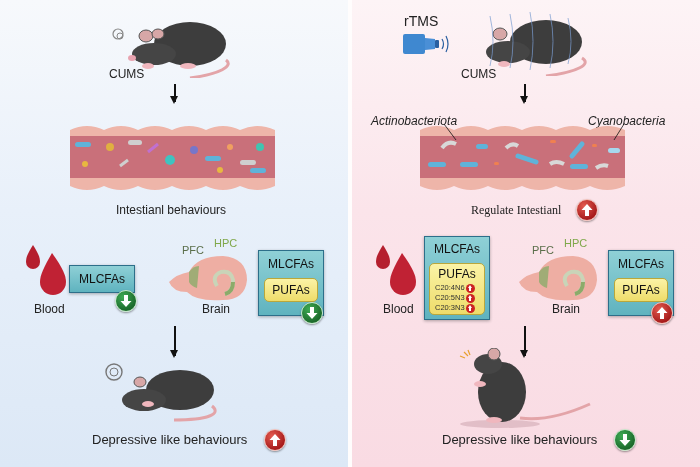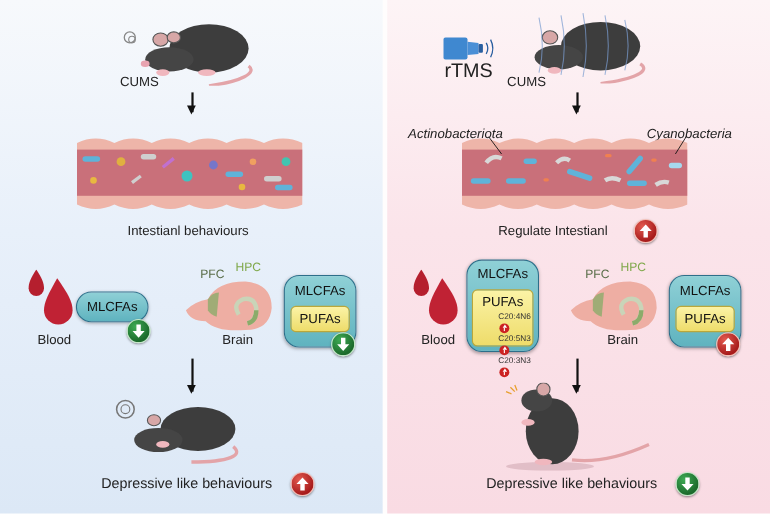--- a/index.html
+++ b/index.html
@@ -13,24 +13,24 @@
   .ital { font-style:italic; }
   .arrow { position:absolute; width:1.5px; background:#111; }
   .arrow::after { content:""; position:absolute; left:-4px; bottom:-2px; border-left:4.5px solid transparent; border-right:4.5px solid transparent; border-top:8px solid #111; }
   .badge { position:absolute; width:20px; height:20px; border-radius:50%; box-shadow:0 1px 2px rgba(0,0,0,.4); }
   .badge.up { background:radial-gradient(circle at 35% 30%,#e25a4f,#a81c1c 70%); border:1.5px solid #f2c0b8; }
   .badge.down { background:radial-gradient(circle at 35% 30%,#3eaa54,#1c6b2c 70%); border:1.5px solid #c5e7c8; }
   .badge svg { position:absolute; left:0; top:0; width:20px; height:20px; }
   .mini-up { display:inline-block; width:9px; height:9px; border-radius:50%; background:#c22; vertical-align:middle; position:relative; margin-left:1px; }
   .mini-up::after { content:""; position:absolute; left:2.5px; top:1.5px; border-left:2px solid transparent; border-right:2px solid transparent; border-bottom:3px solid #fff; }
   .mini-up::before { content:""; position:absolute; left:3.8px; top:4px; width:1.4px; height:3px; background:#fff; }
-  .teal-box { position:absolute; border-radius:14px; background:linear-gradient(180deg,#8fd0d6 0%,#5fb3bf 100%); border:1.5px solid #2d6f8a; box-shadow:0 1px 3px rgba(0,0,0,.3); }
+  .teal-box { position:absolute; border-radius:0; background:linear-gradient(180deg,#8fd0d6 0%,#5fb3bf 100%); border:1.5px solid #2d6f8a; box-shadow:0 1px 3px rgba(0,0,0,.3); }
   .yellow-box { position:absolute; border-radius:5px; background:linear-gradient(180deg,#fbf3a6,#eedc6a); border:1px solid #b9a73c; }
   .box-text { position:absolute; left:0; right:0; text-align:center; font-size:12px; color:#111; }
-  .sub-text { font-size:7.5px; color:#333; line-height:10px; text-align:left; padding-left:23px; }
+  .sub-text { font-size:7.5px; color:#333; line-height:10px; text-align:left; padding-left:5px; }
 </style>
 </head>
 <body>
 
 <div class="panel panel-left"></div>
 <div class="divider"></div>
 <div class="panel panel-right"></div>
 
 <svg class="abs" style="left:110px;top:8px;width:130px;height:70px;" viewBox="0 0 130 70">
   <path d="M116 52 C124 58,110 66,80 70" stroke="#e3a4a8" stroke-width="3" fill="none"></path>
@@ -113,21 +113,21 @@
   <circle cx="10" cy="10" r="8" fill="none" stroke="#777" stroke-width="1.4"></circle>
   <circle cx="10" cy="10" r="4" fill="none" stroke="#777" stroke-width="1"></circle>
 </svg>
 <span class="lbl" style="left:92px;top:432px;font-size:13px;">Depressive like behaviours</span>
 <div class="badge up" style="left:264px;top:429px;">
   <svg viewBox="0 0 20 20">
       <path d="M10 4 L15.5 10 H12 V16 H8 V10 H4.5 Z" fill="#fff"></path>
     </svg>
 </div>
 
-<span class="lbl" style="left:404px;top:13px;font-size:18px;margin-top:41px;">rTMS</span>
+<span class="lbl" style="left:404px;top:13px;font-size:14px;">rTMS</span>
 <svg class="abs" style="left:403px;top:30px;width:48px;height:28px;" viewBox="0 0 48 28">
   <rect x="0" y="4" width="22" height="20" rx="2" fill="#3f88d0"></rect>
   <path d="M22 8 L32 9 L32 19 L22 20Z" fill="#4a8fd6"></path>
   <rect x="32" y="10" width="4" height="8" rx="1" fill="#2a5fa0"></rect>
   <path d="M39 9 Q42 14 39 19" stroke="#2a5fa0" stroke-width="1.2" fill="none"></path>
   <path d="M43 6 Q47 14 43 22" stroke="#2a5fa0" stroke-width="1.2" fill="none"></path>
 </svg>
 <svg class="abs" style="left:470px;top:6px;width:130px;height:70px;" viewBox="0 0 130 70">
   <path d="M112 52 C122 58,108 66,76 70" stroke="#e3a4a8" stroke-width="3" fill="none"></path>
   <ellipse cx="76" cy="36" rx="36" ry="22" fill="#3d3d3d"></ellipse>
@@ -163,21 +163,21 @@
   <rect x="74" y="40" width="5" height="3" rx="1.5" fill="#f08050"></rect>
   <path d="M98 34 l18 6" stroke="#5fb3d9" stroke-width="5" stroke-linecap="round"></path>
   <path d="M130 42 Q136 38 144 42" stroke="#d8d8d8" stroke-width="4" fill="none"></path>
   <rect x="150" y="42" width="18" height="5" rx="2.5" fill="#5fb3d9"></rect>
   <path d="M176 46 Q182 42 188 44" stroke="#d8d8d8" stroke-width="4" fill="none"></path>
 </svg>
 <svg class="abs" style="left:440px;top:124px;width:200px;height:20px;" viewBox="0 0 200 20">
   <line x1="4" y1="0" x2="16" y2="16" stroke="#111" stroke-width="0.8"></line>
   <line x1="184" y1="0" x2="174" y2="16" stroke="#111" stroke-width="0.8"></line>
 </svg>
-<span class="lbl" style="left:453px;top:203px;">Regulate Intestianl</span>
+<span class="lbl" style="left:471px;top:203px;font-family:Liberation Serif, serif;">Regulate Intestianl</span>
 <div class="badge up" style="left:576px;top:199px;">
   <svg viewBox="0 0 20 20">
       <path d="M10 4 L15.5 10 H12 V16 H8 V10 H4.5 Z" fill="#fff"></path>
     </svg>
 </div>
 
 <svg class="abs" style="left:374px;top:245px;width:44px;height:52px;" viewBox="0 0 44 52">
   <path d="M9 0 C14 8,16 12,16 17 A7 7 0 0 1 2 17 C2 12,4 8,9 0Z" fill="#b51f2e"></path>
   <path d="M28 8 C38 22,42 30,42 37 A13 13 0 0 1 16 37 C16 30,20 22,28 8Z" fill="#c02234"></path>
 </svg>

